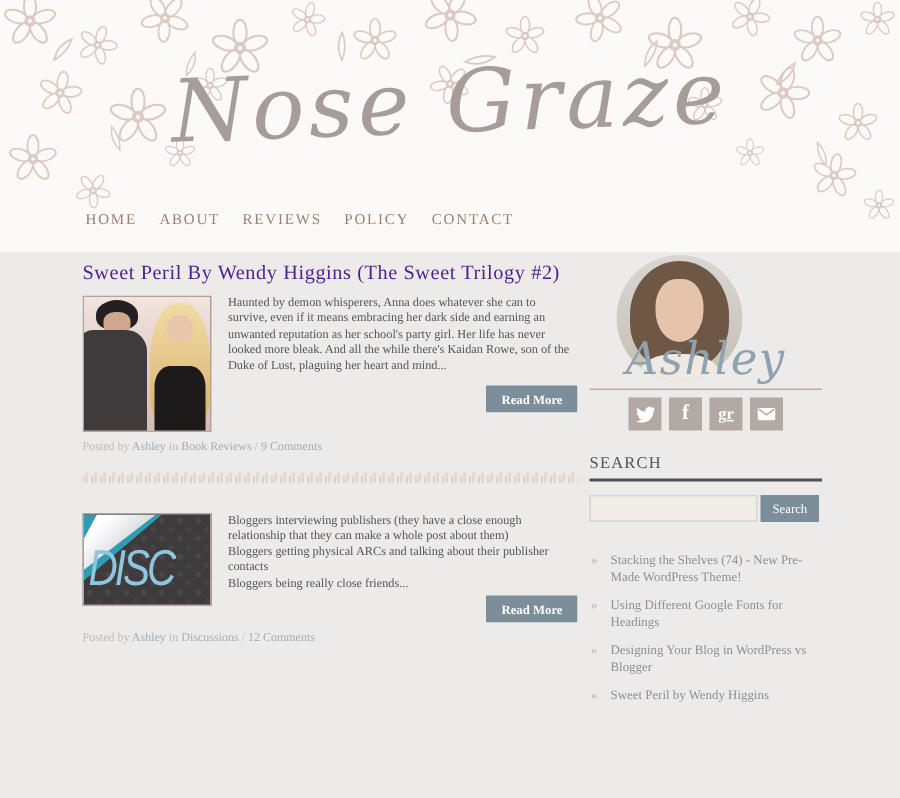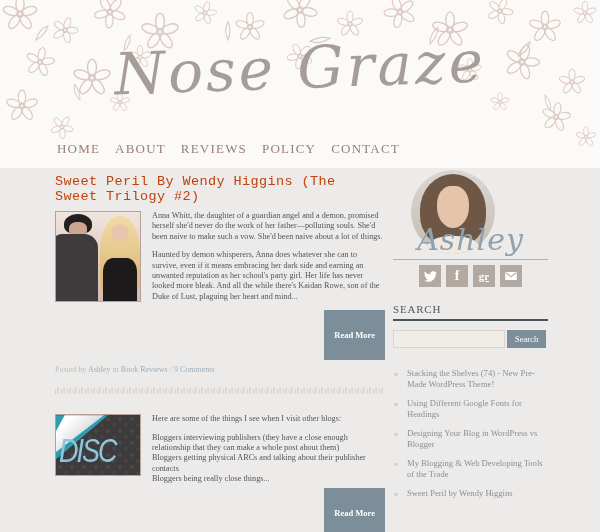--- a/index.html
+++ b/index.html
@@ -25,49 +25,49 @@
     font-style:italic;
     font-size:58px;
     letter-spacing:3px;
     color:#a69d99;
     transform:rotate(-2deg);
     z-index:2;
   }
   .nav {
     position:absolute; left:57px; top:141px; z-index:3;
     display:flex; gap:15px;
-    font-size:13px; letter-spacing:1.2px;
+    font-size:10px; letter-spacing:1.2px;
     color:#9a8173;
   }
   .nav span { cursor:pointer; }
 
   
   .main { position:absolute; left:55px; top:174px; width:330px; }
   .post-title {
-    font-family:Liberation Mono, monospace;
+    font-family:Liberation Serif, serif;
     font-weight:normal;
     font-size:13.5px;
     letter-spacing:0.4px;
-    color:#c2410c;
+    color:#4c1d95;
     margin-bottom:7px;
   }
   .post-body { overflow:hidden; }
   .cover {
     float:left; width:86px; margin-right:11px;
     border:1px solid #b3a29a; position:relative; overflow:hidden;
   }
   .post-text { overflow:hidden; font-size:8.2px; line-height:10.4px; color:#54555a; }
   .post-text p { margin-bottom:8px; }
   .post-text p.tight { margin-bottom:0; }
   .read-more-row { text-align:right; margin-top:3px; }
   .read-more {
     display:inline-block;
     background:#7b8e9a; color:#ffffff;
     font-size:8.5px; font-weight:bold;
-    padding:20px 10px;
+    padding:4px 10px;
     border:none; cursor:pointer;
     font-family:"Liberation Serif", serif;
   }
   .post-meta { clear:both; margin-top:5px; font-size:8px; color:#bcbcbc; }
   .post-meta .mlink { color:#9faebc; cursor:pointer; }
   .ornament {
     height:7px; margin:13px 0 20px 0;
     background-image:
       repeating-linear-gradient(90deg, #d9d2cc 0 1px, rgba(0,0,0,0) 1px 6px),
       repeating-linear-gradient(90deg, rgba(0,0,0,0) 0 2px, #e0dad4 2px 4px, rgba(0,0,0,0) 4px 6px),
@@ -232,21 +232,20 @@
       <div class="post-body">
         <div class="cover cover-sweet">
           <div class="sp-man-hair"></div>
           <div class="sp-man-face"></div>
           <div class="sp-man-body"></div>
           <div class="sp-w-hair"></div>
           <div class="sp-w-face"></div>
           <div class="sp-w-dress"></div>
         </div>
         <div class="post-text">
-          <p>Anna Whitt, the daughter of a guardian angel and a demon, promised herself she'd never do the work of her father—polluting souls. She'd been naive to make such a vow. She'd been naive about a lot of things.</p>
           <p>Haunted by demon whisperers, Anna does whatever she can to survive, even if it means embracing her dark side and earning an unwanted reputation as her school's party girl. Her life has never looked more bleak. And all the while there's Kaidan Rowe, son of the Duke of Lust, plaguing her heart and mind...</p>
           <div class="read-more-row">
             <button class="read-more">Read More</button>
           </div>
         </div>
       </div>
       <div class="post-meta">
         <span>Posted by</span>
         <span class="mlink">Ashley</span>
         <span>in</span>
@@ -259,24 +258,23 @@
     <div class="ornament"></div>
 
     <div class="post">
       <div class="post-body">
         <div class="cover cover-disc">
           <div class="disc-teal"></div>
           <div class="disc-curl"></div>
           <div class="disc-label">DISC</div>
         </div>
         <div class="post-text">
-          <p>Here are some of the things I see when I visit other blogs:</p>
           <p class="tight">Bloggers interviewing publishers (they have a close enough relationship that they can make a whole post about them)</p>
           <p class="tight">Bloggers getting physical ARCs and talking about their publisher contacts</p>
-          <p class="tight">Bloggers being really close things...</p>
+          <p class="tight">Bloggers being really close friends...</p>
           <div class="read-more-row">
             <button class="read-more">Read More</button>
           </div>
         </div>
       </div>
       <div class="post-meta">
         <span>Posted by</span>
         <span class="mlink">Ashley</span>
         <span>in</span>
         <span class="mlink">Discussions</span>
@@ -321,20 +319,19 @@
     <div class="widget-heading">SEARCH</div>
     <div class="search-row">
       <input class="search-input" type="text" value="" style="">
       <button class="search-btn">Search</button>
     </div>
 
     <ul class="archives-list">
       <li>Stacking the Shelves (74) - New Pre-Made WordPress Theme!</li>
       <li>Using Different Google Fonts for Headings</li>
       <li>Designing Your Blog in WordPress vs Blogger</li>
-      <li>My Blogging &amp; Web Developing Tools of the Trade</li>
       <li>Sweet Peril by Wendy Higgins</li>
 
     </ul>
 
   </div>
 
 </div>
 
 </body></html>

